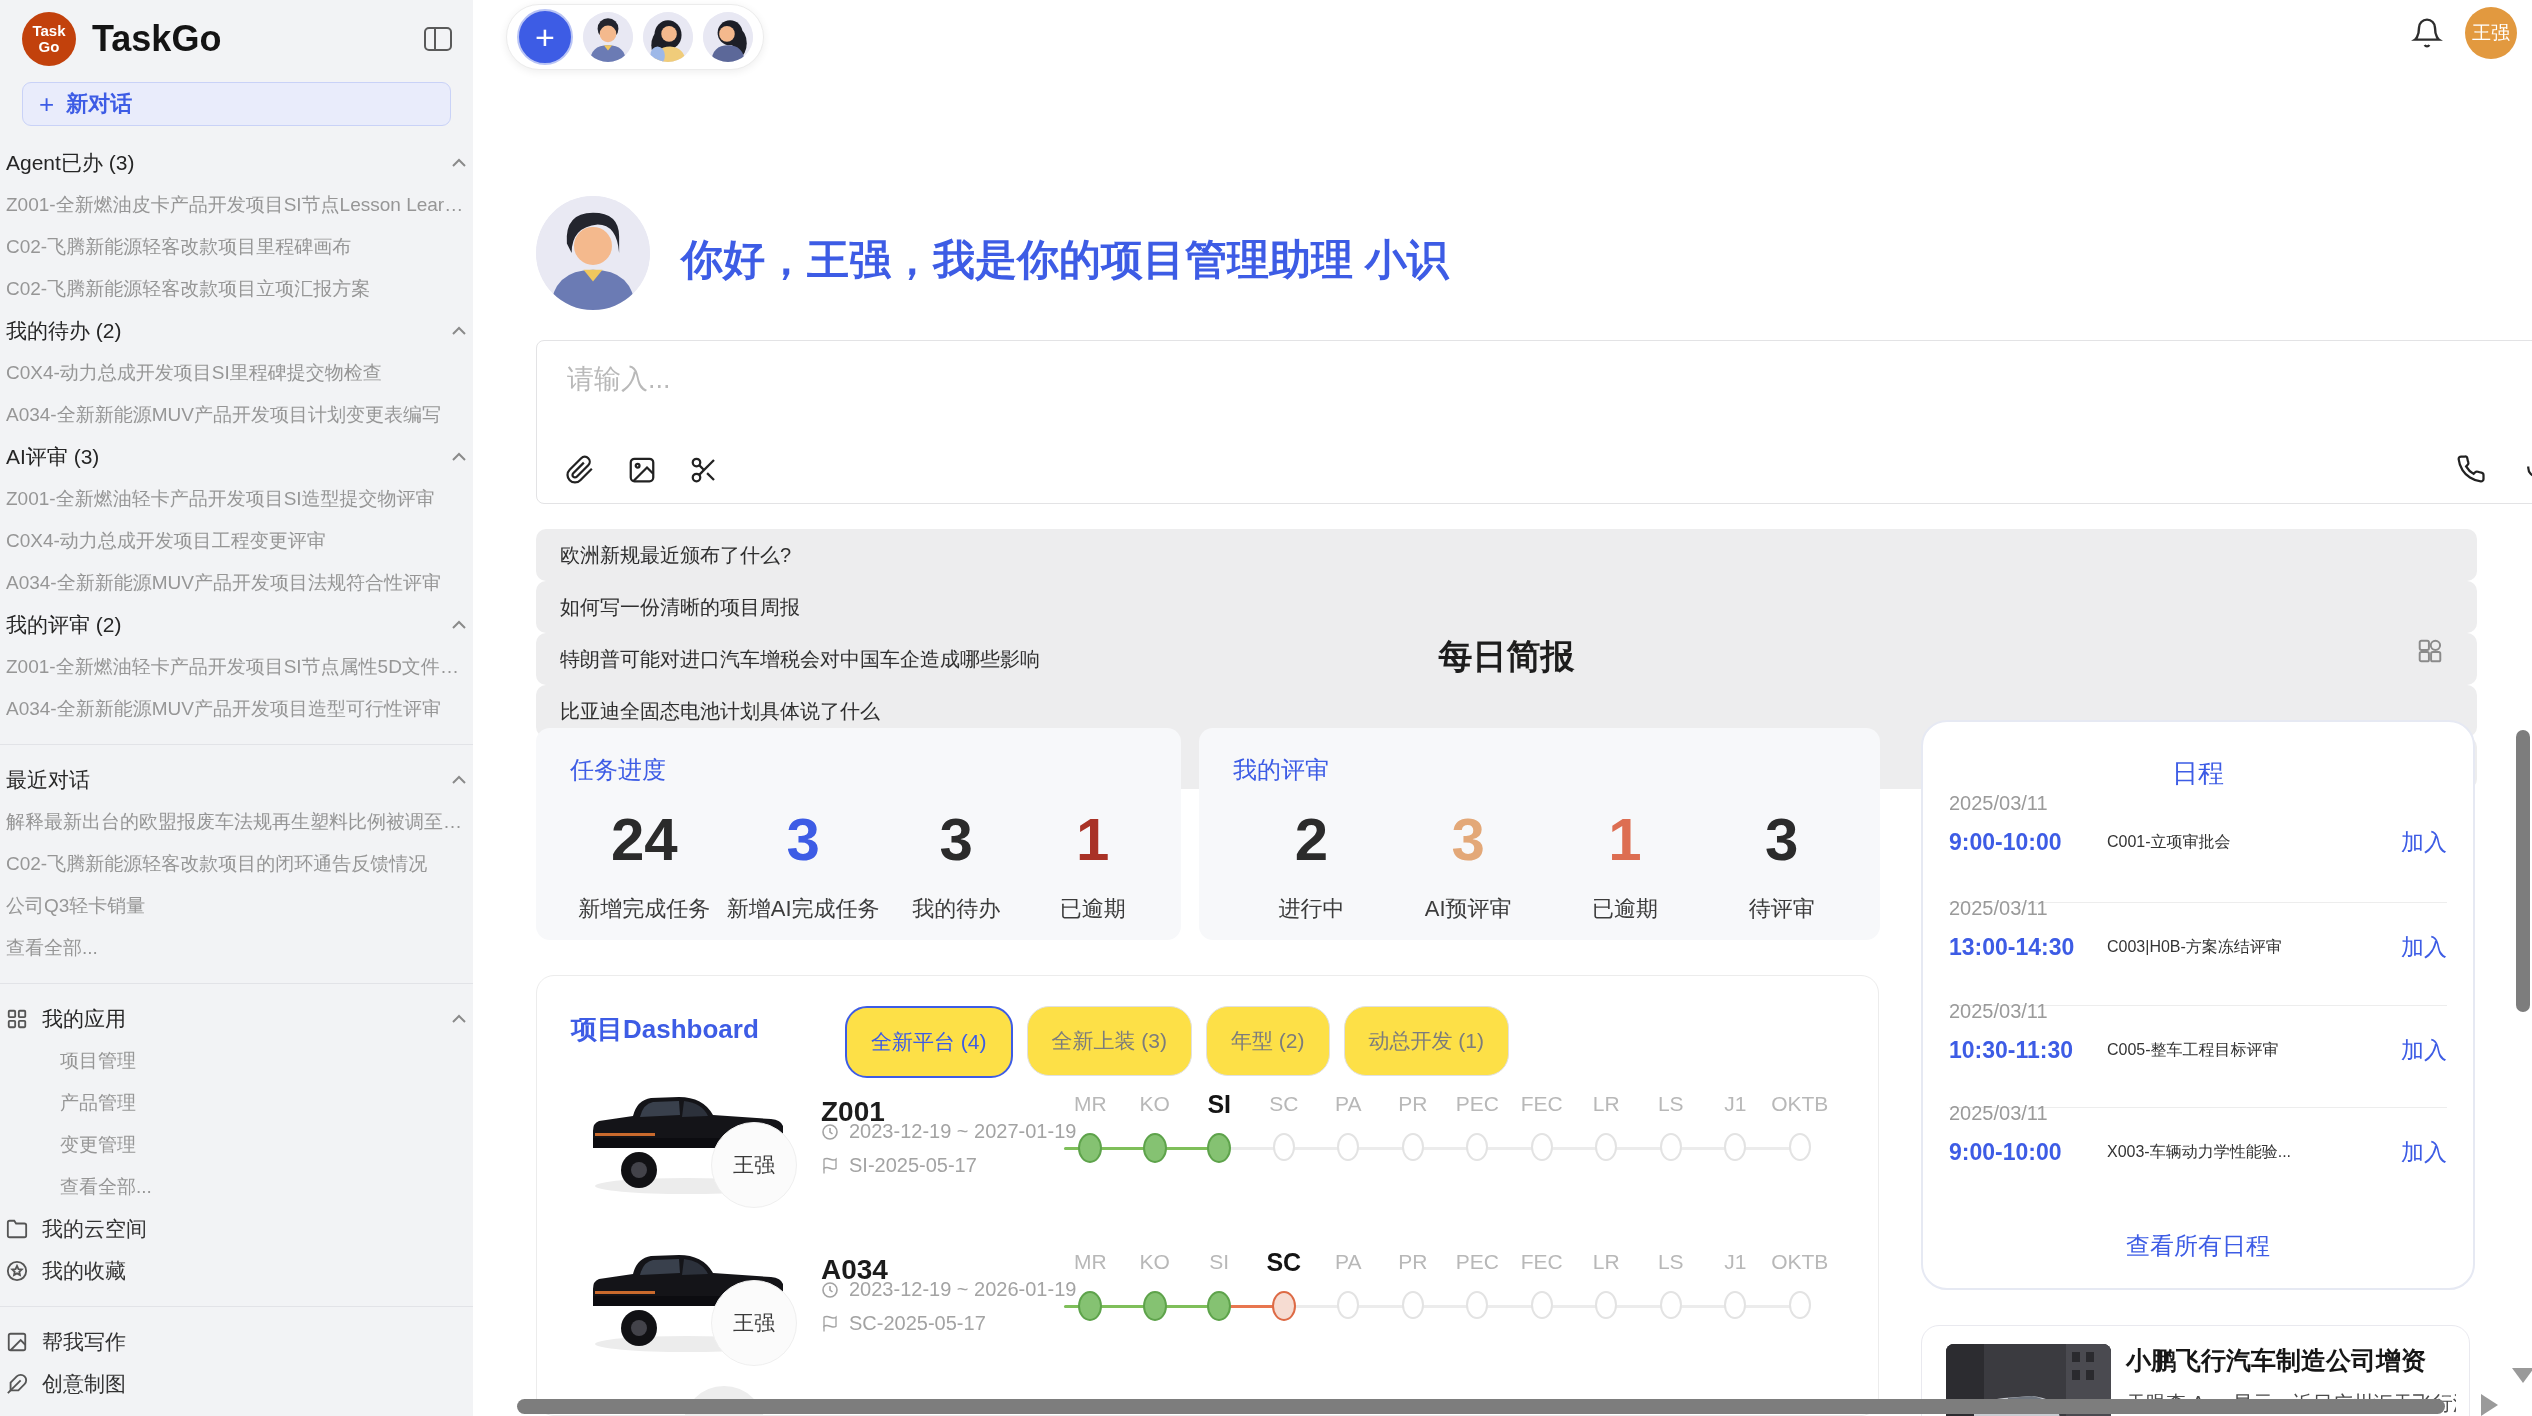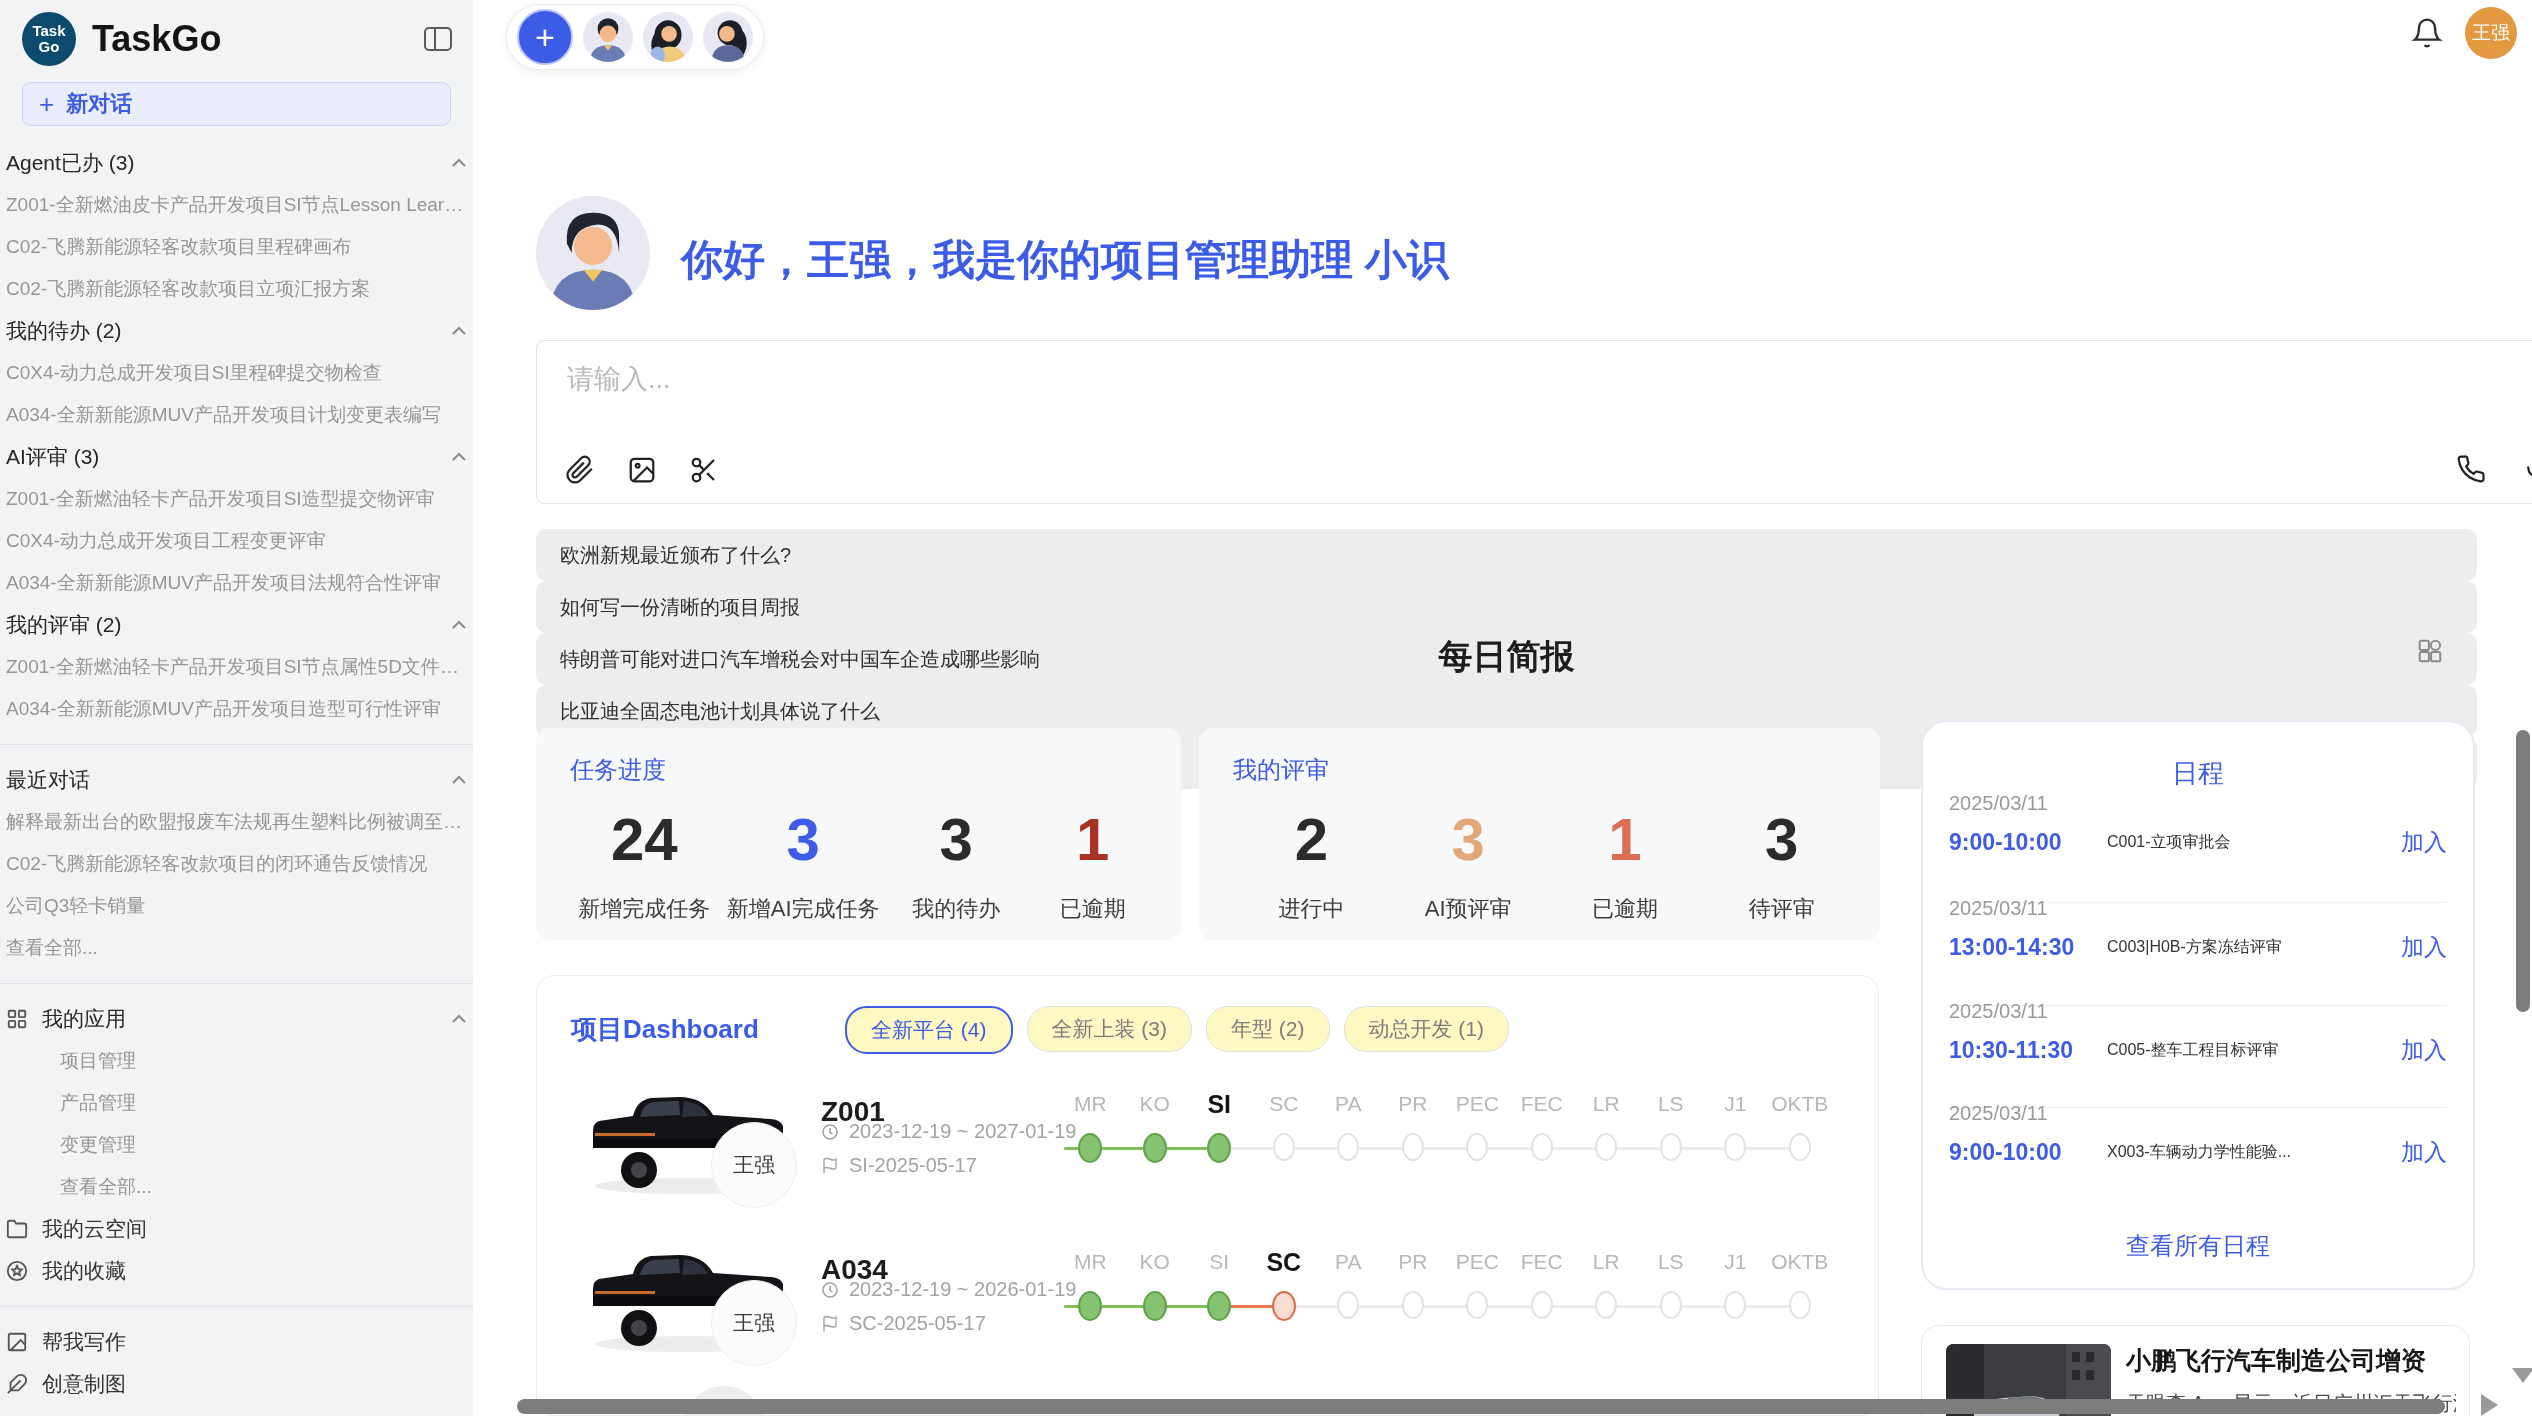--- a/index.html
+++ b/index.html
@@ -3,21 +3,21 @@
 <meta charset="utf-8">
 <style>
   html,body{margin:0;padding:0;}
   body{width:2532px;height:1416px;overflow:hidden;background:#fff;
        font-family:"Liberation Sans","DejaVu Sans",sans-serif;color:#262626;position:relative;}
   .app{display:flex;width:2532px;height:1416px;}
 
   
   .sidebar{width:473px;min-width:473px;height:1416px;background:#f2f3f5;overflow:hidden;display:flex;flex-direction:column;}
   .side-top{display:flex;align-items:center;padding:12px 20px 0 22px;}
-  .logo-circle{width:54px;height:54px;border-radius:50%;background:#0c4a6e;color:#fff;display:flex;flex-direction:column;
+  .logo-circle{width:54px;height:54px;border-radius:50%;background:#c2410c;color:#fff;display:flex;flex-direction:column;
     align-items:center;justify-content:center;font-size:15px;line-height:16px;font-weight:bold;}
   .app-title{font-size:36px;font-weight:bold;color:#141414;margin-left:16px;flex:1;}
   .collapse-ic{cursor:pointer;}
   .newchat{margin:16px 22px 0 22px;height:42px;border:1px solid #c9d2f7;background:#e9ecfb;border-radius:9px;
     display:flex;align-items:center;padding:0 16px;color:#3D5CE5;font-size:22px;font-weight:bold;cursor:pointer;}
   .newchat .plus{font-size:26px;margin-right:12px;font-weight:normal;}
   .side-list{margin-top:16px;flex:1;}
   .srow{height:42px;display:flex;align-items:center;padding:0 6px;white-space:nowrap;overflow:hidden;text-overflow:ellipsis;}
   .shead{font-size:21px;color:#262626;font-weight:500;justify-content:space-between;cursor:pointer;}
   .shead .lbl{overflow:hidden;text-overflow:ellipsis;}
@@ -65,22 +65,22 @@
   .statrow{display:flex;justify-content:space-around;margin-top:22px;}
   .stat{text-align:center;min-width:120px;}
   .stat .v{font-size:60px;font-weight:600;line-height:64px;}
   .stat .l{font-size:22px;color:#3c3c3c;margin-top:22px;}
   .t-dark{color:#2b2b2b;}.t-blue{color:#3D5CE5;}.t-red{color:#A93226;}.t-orange{color:#E3A878;}.t-coral{color:#DD6E52;}
 
   .dash{left:63px;top:975px;width:1343px;height:441px;border:1px solid #ececec;border-radius:18px;background:#fff;
         box-sizing:border-box;overflow:hidden;}
   .dash-title{position:absolute;left:34px;top:36px;font-size:26px;font-weight:bold;color:#3D5CE5;}
   .tabs{position:absolute;left:308px;top:30px;display:flex;gap:14px;}
-  .tab{height:44px;border:1px solid #e0e0e0;border-radius:22px;background:#fef9c3;display:flex;align-items:center;
-       padding:0 24px;font-size:21px;color:#7c7c7c;cursor:pointer;white-space:nowrap;}
+  .tab{height:44px;border:1px solid #e0e0e0;border-radius:22px;background:#fde047;display:flex;align-items:center;
+       padding:12px 24px;font-size:21px;color:#7c7c7c;cursor:pointer;white-space:nowrap;}
   .tab.active{border:2px solid #3D5CE5;color:#3D5CE5;}
   .proj-row{position:absolute;left:0;width:100%;height:152px;}
   .truck{position:absolute;left:50px;top:0;}
   .owner-badge{position:absolute;left:174px;top:46px;width:84px;height:84px;border-radius:50%;background:#fbfbfb;
        border:1px solid #efefef;display:flex;align-items:center;justify-content:center;font-size:21px;color:#3a3a3a;}
   .proj-code{position:absolute;left:284px;top:20px;font-size:28px;font-weight:bold;color:#1c1c1c;}
   .proj-meta{position:absolute;left:284px;display:flex;align-items:center;gap:10px;font-size:20px;color:#a3a3a3;white-space:nowrap;}
   .ms-track{position:absolute;left:521px;top:12px;width:774px;height:100px;}
   .ms-baseline{position:absolute;left:6px;right:26px;top:59px;height:3px;background:#ececec;border-radius:2px;}
   .ms-greenline{position:absolute;left:6px;top:59px;height:3px;background:#7fbf5a;border-radius:2px;}

